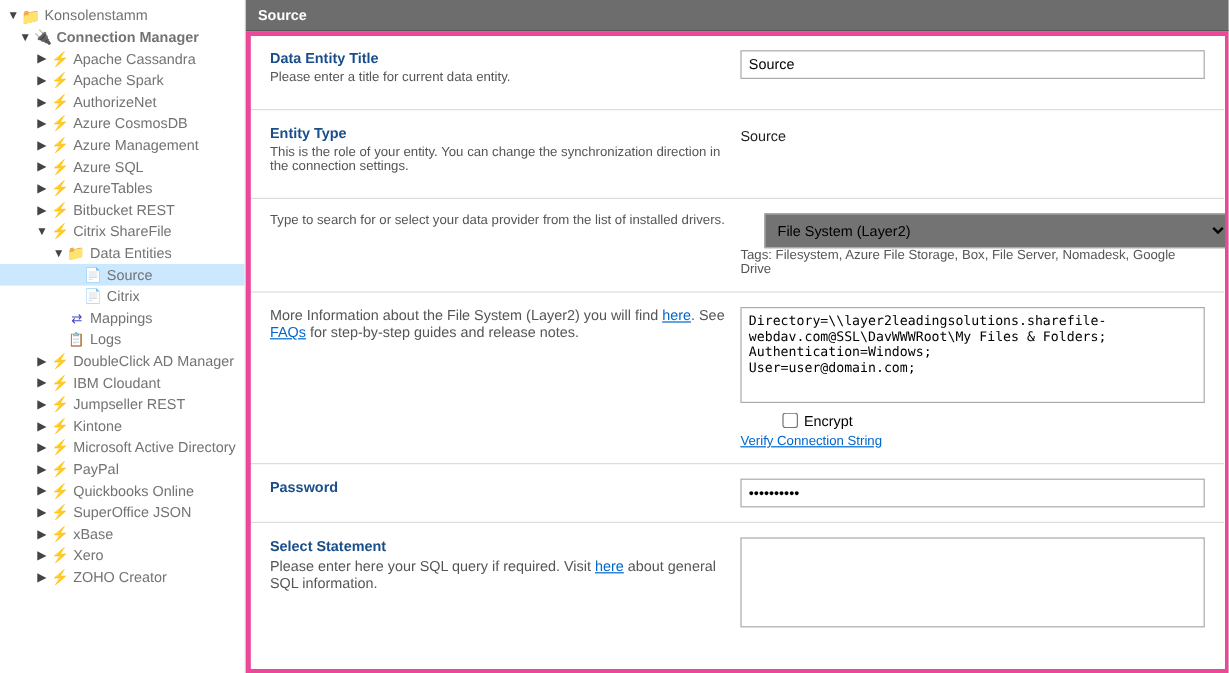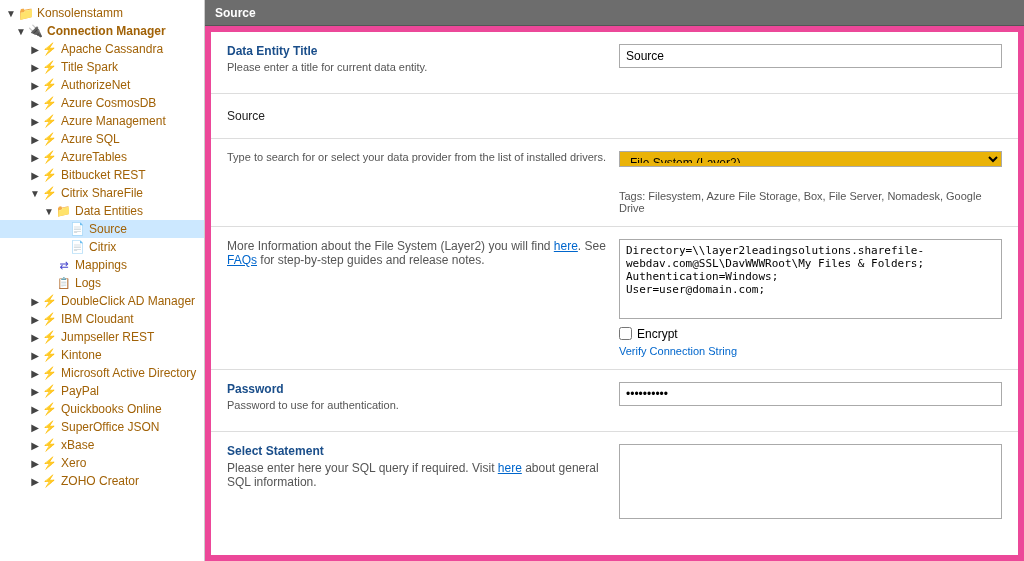--- a/index.html
+++ b/index.html
@@ -38,21 +38,21 @@
       min-width: 16px;
       height: 14px;
       margin-right: 3px;
       display: inline-flex;
       align-items: center;
       justify-content: center;
     }
     
     .icon-folder { color: #f5a623; font-size: 13px; }
 
-    .item-label { font-size: 12px; color: #a16207; }
+    .item-label { font-size: 12px; color: #737373; }
     .indent1 { padding-left: 14px; }
     .indent2 { padding-left: 28px; }
     .indent3 { padding-left: 42px; }
     .indent4 { padding-left: 56px; }
 
     
     #main {
       flex: 1;
       display: flex;
       flex-direction: column;
@@ -63,21 +63,21 @@
       color: #fff;
       padding: 5px 10px;
       font-size: 13px;
       font-weight: bold;
       border-bottom: 1px solid #555;
     }
     .main-body {
       flex: 1;
       overflow-y: auto;
       background: #fff;
-      border: 6px solid #ec4899;
+      border: 4px solid #ec4899;
       margin: 0;
     }
     .section {
       padding: 12px 16px;
       border-bottom: 1px solid #ddd;
     }
     .section:last-child { border-bottom: none; }
     .section-title {
       font-weight: bold;
       font-size: 12px;
@@ -110,49 +110,52 @@
     .static-value {
       font-size: 12px;
       color: #222;
       padding: 3px 0;
     }
     select {
       width: 100%;
       padding: 3px 6px;
       border: 1px solid #aaa;
       font-size: 12px;
-      height: 16px;
-      background: #eab308;
+      height: 29px;
+      background: #737373;
+      margin-left: 20px;
     }
     .tags-text {
       font-size: 11px;
       color: #555;
-      margin-top: 20px;
+      margin-top: 0;
     }
     .connection-string-area {
       width: 100%;
       height: 80px;
       border: 1px solid #aaa;
       padding: 4px 6px;
       font-size: 11px;
       resize: none;
       font-family: monospace;
     }
     .encrypt-row {
       display: flex;
       align-items: flex-start;
       gap: 5px;
       margin-top: 5px;
+      margin-left: 35px;
     }
     .verify-link {
       display: block;
       margin-top: 4px;
       color: #0066cc;
       font-size: 11px;
       cursor: pointer;
+      text-decoration: underline;
     }
     .link-inline {
       color: #0066cc;
       text-decoration: underline;
       cursor: pointer;
     }
     .select-statement-area {
       width: 100%;
       height: 75px;
       border: 1px solid #aaa;
@@ -193,21 +196,21 @@
           <span style="color:#2aa12a;">⚡</span>
         </span>
       <span class="item-label">Apache Cassandra</span>
     </div>
 
     <div class="tree-item indent2">
       <span class="expand-icon">▶</span>
       <span class="node-icon">
           <span style="color:#2aa12a;">⚡</span>
         </span>
-      <span class="item-label">Title Spark</span>
+      <span class="item-label">Apache Spark</span>
     </div>
 
     <div class="tree-item indent2">
       <span class="expand-icon">▶</span>
       <span class="node-icon">
           <span style="color:#2aa12a;">⚡</span>
         </span>
       <span class="item-label">AuthorizeNet</span>
     </div>
 
@@ -402,20 +405,24 @@
           <div class="section-desc">Please enter a title for current data entity.</div>
         </div>
         <div class="section-right">
           <input type="text" value="Source" style="">
         </div>
       </div>
     </div>
 
     <div class="section">
       <div class="section-row">
+        <div class="section-left">
+          <div class="section-title">Entity Type</div>
+          <div class="section-desc">This is the role of your entity. You can change the synchronization direction in the connection settings.</div>
+        </div>
         <div class="section-right">
           <div class="static-value">Source</div>
         </div>
       </div>
     </div>
 
     <div class="section">
       <div class="section-row">
         <div class="section-left">
           <div class="section-desc">Type to search for or select your data provider from the list of installed drivers.</div>
@@ -446,21 +453,20 @@
           </div>
           <span class="verify-link">Verify Connection String</span>
         </div>
       </div>
     </div>
 
     <div class="section">
       <div class="section-row">
         <div class="section-left">
           <div class="section-title">Password</div>
-          <div class="section-desc">Password to use for authentication.</div>
         </div>
         <div class="section-right">
           <input type="password" value="••••••••••" style="width: 100%; padding: 3px 6px; border: 1px solid rgb(170, 170, 170); font-size: 12px; height: 24px;">
         </div>
       </div>
     </div>
 
     <div class="section">
       <div class="section-row">
         <div class="section-left">

